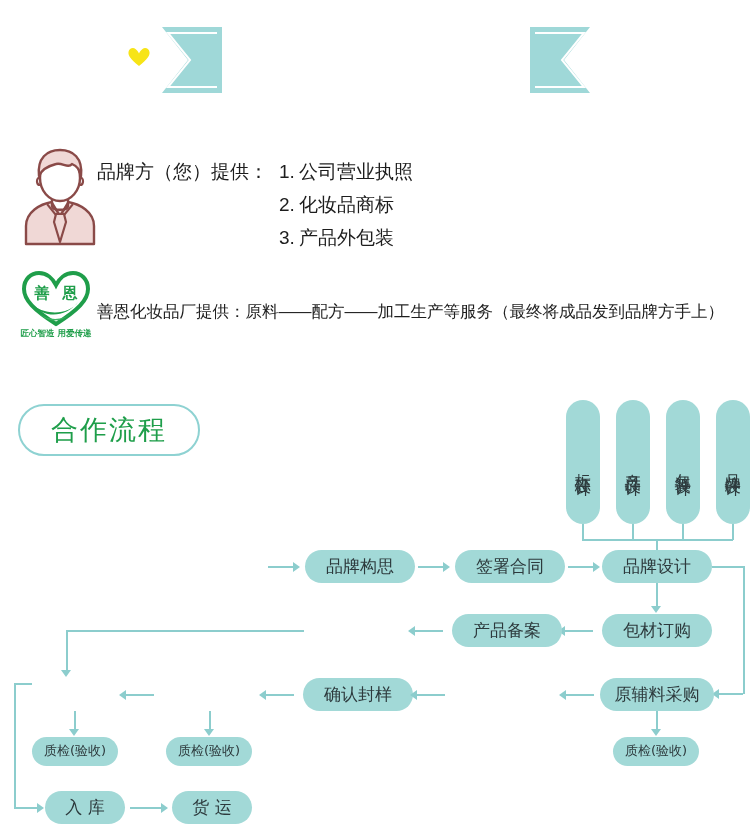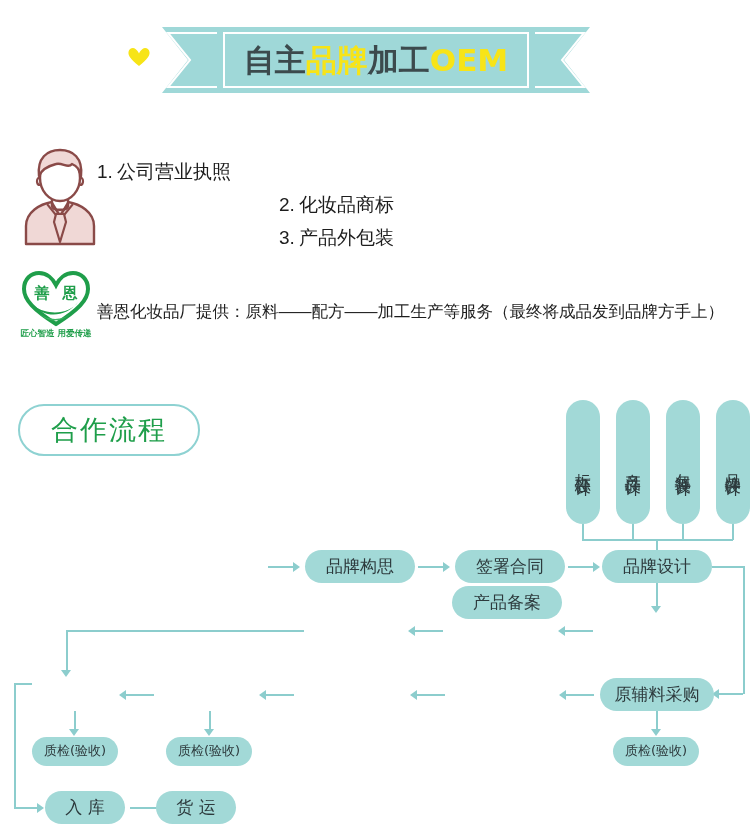--- a/index.html
+++ b/index.html
@@ -139,24 +139,20 @@
     </svg>
   </div>
 
   <div class="ribbon-tail right">
     <svg width="60" height="66" viewBox="0 0 60 66">
       <path d="M60 0 H0 V66 H60 L34 33 Z" fill="#9fd8d8"></path>
       <path d="M5 6 H54 L32 33 L54 60 H5" fill="none" stroke="#ffffff" stroke-width="2"></path>
     </svg>
   </div>
 
-  <div id="ribbon-main">
-    <div id="ribbon-inner"></div>
-    <div id="banner-title"><span>自主</span><span class="hl">品牌</span><span>加工</span><span class="hl">OEM</span></div>
-  </div>
 </div>
 
 <div id="info-block">
 
   <div id="avatar">
     <svg width="76" height="98" viewBox="0 0 76 98">
 
       <path d="M4 96 V78 C4 64 18 56 30 54 H46 C58 56 72 64 72 78 V96 Z" fill="#f0d8d6" stroke="#8a4a48" stroke-width="2.4" stroke-linejoin="round"></path>
 
       <path d="M30 44 V58 C30 63 46 63 46 58 V44 Z" fill="#ffffff" stroke="#8a4a48" stroke-width="2.4"></path>
@@ -170,20 +166,21 @@
 
       <path d="M17 28 C15 10 25 2 38 2 C51 2 61 10 59 28 C58 22 55 18 50 16 C46 21 40 14 34 16 C26 18 20 21 17 28 Z" fill="#f0d8d6" stroke="#8a4a48" stroke-width="2.4" stroke-linejoin="round"></path>
 
       <path d="M18 30 C14 29 14 37 18 37" fill="none" stroke="#8a4a48" stroke-width="2.2"></path>
       <path d="M58 30 C62 29 62 37 58 37" fill="none" stroke="#8a4a48" stroke-width="2.2"></path>
     </svg>
   </div>
 
   <div id="brand-lines">
     <div class="brand-line">
+      <span class="brand-label">品牌方（您）提供：</span>
       <span class="brand-num">1.</span>
       <span class="brand-item">公司营业执照</span>
     </div>
     <div class="brand-line">
       <span class="brand-label"></span>
       <span class="brand-num">2.</span>
       <span class="brand-item">化妆品商标</span>
     </div>
     <div class="brand-line">
       <span class="brand-label"></span>
@@ -238,38 +235,40 @@
   <div class="node" style="left:602px;top:550px;width:110px;height:33px;">品牌设计</div>
 
   <div class="hline" style="left:712px;top:566px;width:33px;"></div>
   <div class="vline" style="left:743px;top:566px;height:128px;"></div>
   <div class="hline" style="left:719px;top:693px;width:24px;"></div>
   <div class="arrow l" style="left:712px;top:689px;"></div>
 
   <div class="vline" style="left:656px;top:583px;height:25px;"></div>
   <div class="arrow d" style="left:651px;top:606px;"></div>
 
+  <div class="node" style="left:602px;top:614px;width:110px;height:33px;">包材订购</div>
   <div class="hline" style="left:565px;top:630px;width:28px;"></div>
   <div class="arrow l" style="left:558px;top:626px;"></div>
 
-  <div class="node" style="left:452px;top:586px;width:110px;height:33px;">产品备案</div>
+  <div class="node" style="left:452px;top:614px;width:110px;height:33px;">产品备案</div>
   <div class="hline" style="left:415px;top:630px;width:28px;"></div>
   <div class="arrow l" style="left:408px;top:626px;"></div>
 
 
   <div class="hline" style="left:66px;top:630px;width:238px;"></div>
   <div class="vline" style="left:66px;top:630px;height:42px;"></div>
   <div class="arrow d" style="left:61px;top:670px;"></div>
 
   <div class="hline" style="left:126px;top:694px;width:28px;"></div>
   <div class="arrow l" style="left:119px;top:690px;"></div>
 
   <div class="hline" style="left:266px;top:694px;width:28px;"></div>
   <div class="arrow l" style="left:259px;top:690px;"></div>
 
+  <div class="node" style="left:303px;top:678px;width:110px;height:33px;">确认封样</div>
   <div class="hline" style="left:417px;top:694px;width:28px;"></div>
   <div class="arrow l" style="left:410px;top:690px;"></div>
 
   <div class="hline" style="left:566px;top:694px;width:28px;"></div>
   <div class="arrow l" style="left:559px;top:690px;"></div>
 
   <div class="node" style="left:600px;top:678px;width:114px;height:33px;">原辅料采购</div>
 
   <div class="vline" style="left:74px;top:711px;height:20px;"></div>
   <div class="arrow d" style="left:69px;top:729px;"></div>
@@ -285,14 +284,14 @@
   <div class="node small" style="left:613px;top:737px;width:86px;height:29px;">质检(验收)</div>
 
   <div class="hline" style="left:14px;top:683px;width:18px;"></div>
   <div class="vline" style="left:14px;top:683px;height:125px;"></div>
   <div class="hline" style="left:14px;top:807px;width:24px;"></div>
   <div class="arrow r" style="left:37px;top:803px;"></div>
 
   <div class="node" style="left:45px;top:791px;width:80px;height:33px;">入 库</div>
   <div class="hline" style="left:130px;top:807px;width:32px;"></div>
   <div class="arrow r" style="left:161px;top:803px;"></div>
-  <div class="node" style="left:156px;top:791px;width:80px;height:33px;">货 运</div>
+  <div class="node" style="left:172px;top:791px;width:80px;height:33px;">货 运</div>
 </div>
 
 </body></html>

